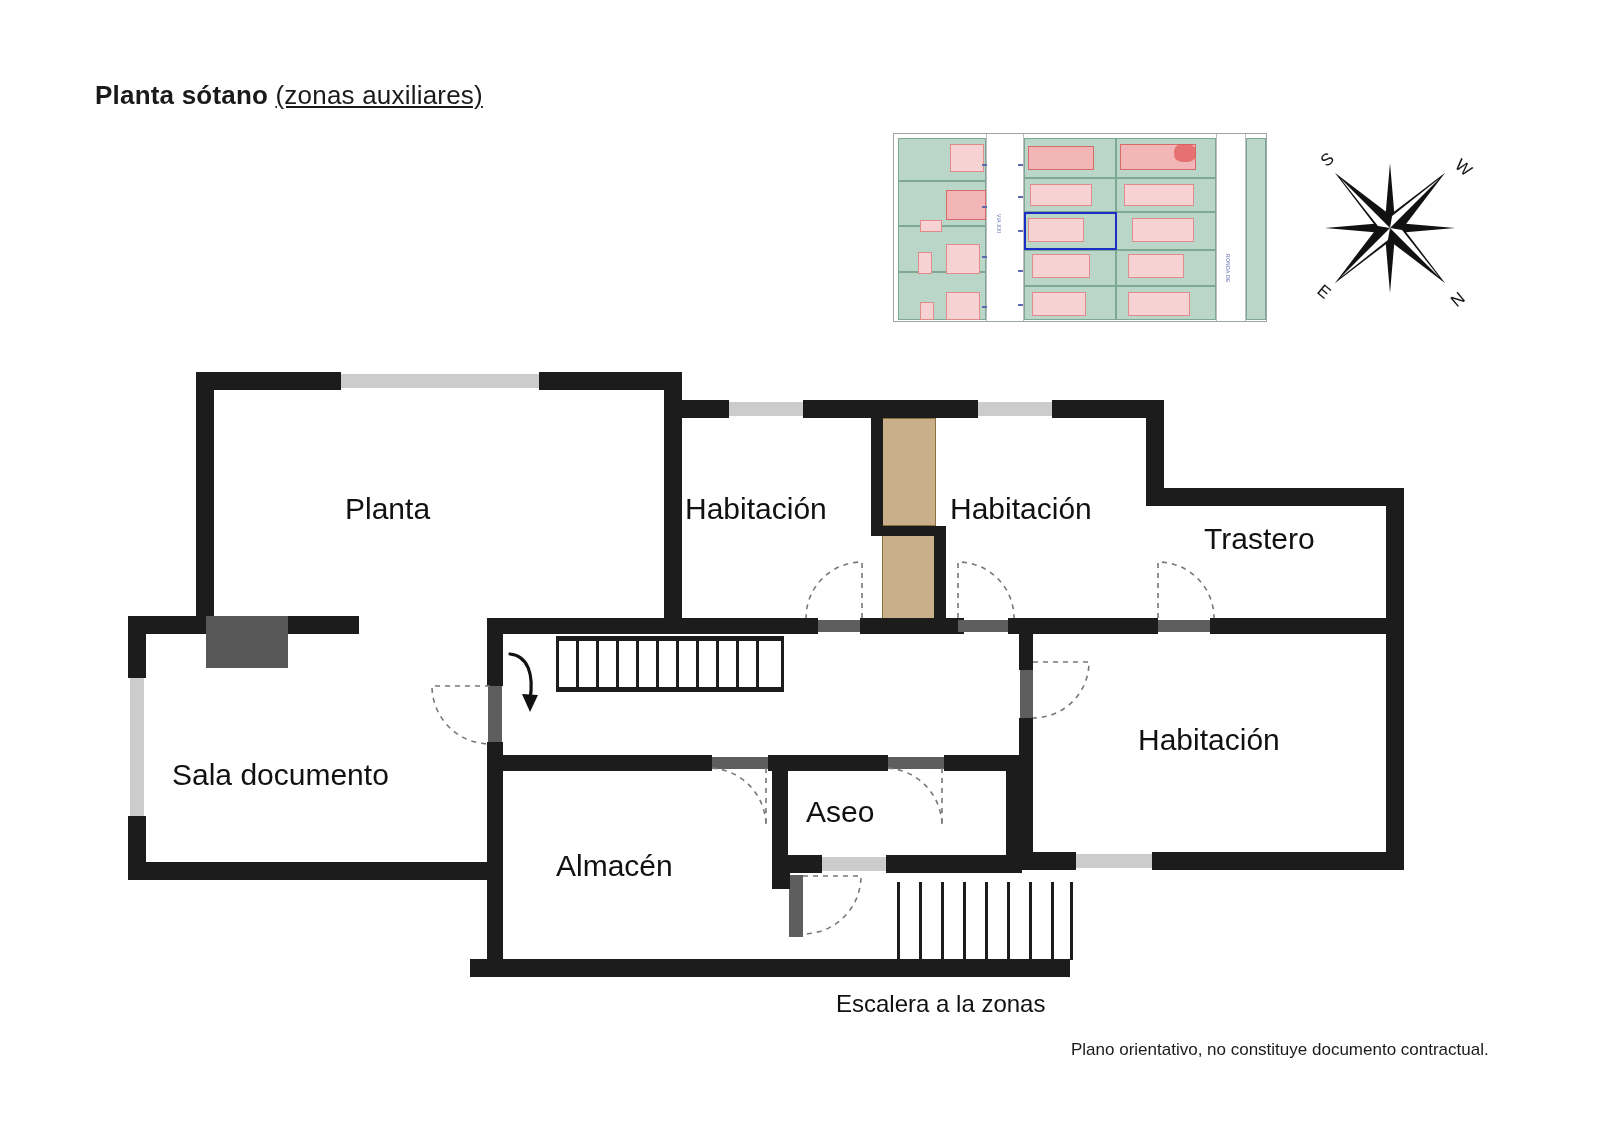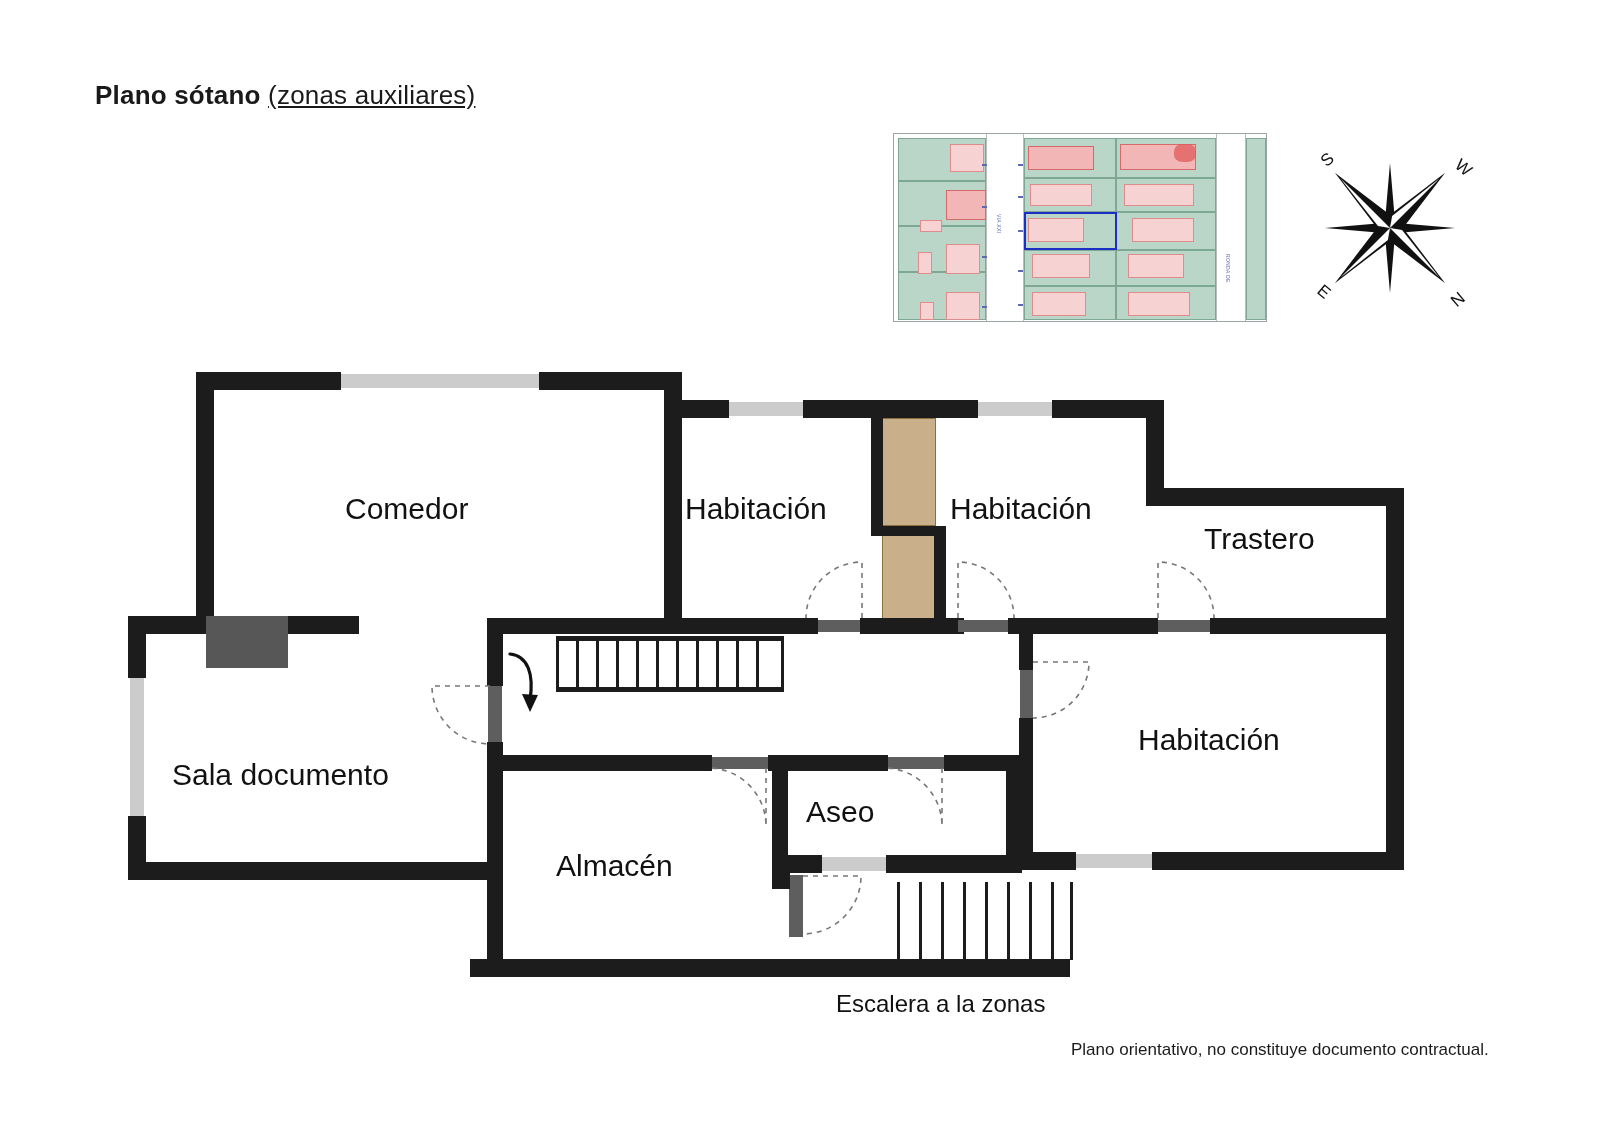--- a/index.html
+++ b/index.html
@@ -136,21 +136,21 @@
     left: 1071px; top: 1040px;
     font-size: 17px;
     color: #1a1a1a;
     white-space: nowrap;
   }
 </style>
 </head>
 <body>
 
 <div id="page-title">
-  <span class="strong">Plano sótano</span>
+  <span class="strong">Planta sótano</span>
   <span class="light">(zonas auxiliares)</span>
 </div>
 
 <div id="locator-map">
 
   <div class="lm-parcel" style="left:4px;  top:4px;   width:88px; height:43px;"></div>
   <div class="lm-parcel" style="left:4px;  top:47px;  width:88px; height:45px;"></div>
   <div class="lm-parcel" style="left:4px;  top:92px;  width:88px; height:46px;"></div>
   <div class="lm-parcel" style="left:4px;  top:138px; width:88px; height:48px;"></div>
 
@@ -394,21 +394,21 @@
       <path d="M0,2 L56,2 A56,56 0 0 1 0,58" stroke="#777" stroke-width="1.6" fill="none" stroke-dasharray="5,5"></path>
     </svg>
   </div>
 
   <div class="wall" style="left:1386px; top:634px; width:18px; height:236px;"></div>
 
   <div class="wall" style="left:1019px; top:852px; width:57px; height:18px;"></div>
   <div class="window" style="left:1076px; top:854px; width:76px; height:14px;"></div>
   <div class="wall" style="left:1152px; top:852px; width:252px; height:18px;"></div>
 
-  <div class="room-label" style="left:345px;  top:492px;">Comedor</div>
+  <div class="room-label" style="left:345px;  top:492px;">Planta</div>
   <div class="room-label" style="left:172px;  top:758px;">Sala documento</div>
   <div class="room-label" style="left:685px;  top:492px;">Habitación</div>
   <div class="room-label" style="left:950px;  top:492px;">Habitación</div>
   <div class="room-label" style="left:1204px; top:522px;">Trastero</div>
   <div class="room-label" style="left:1138px; top:723px;">Habitación</div>
   <div class="room-label" style="left:556px;  top:849px;">Almacén</div>
   <div class="room-label" style="left:806px;  top:795px;">Aseo</div>
 </div>
 
 <div id="stair-caption">Escalera a la zonas</div>

